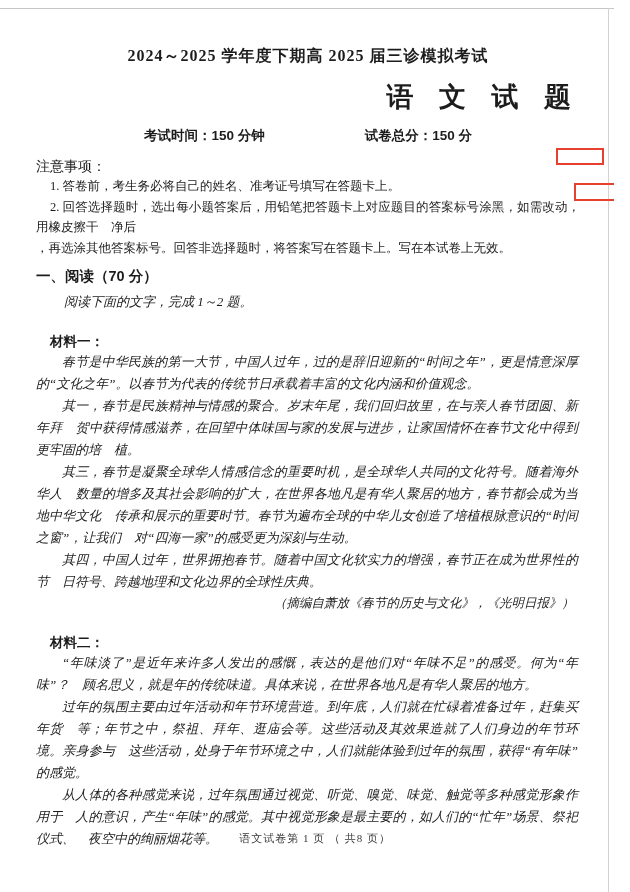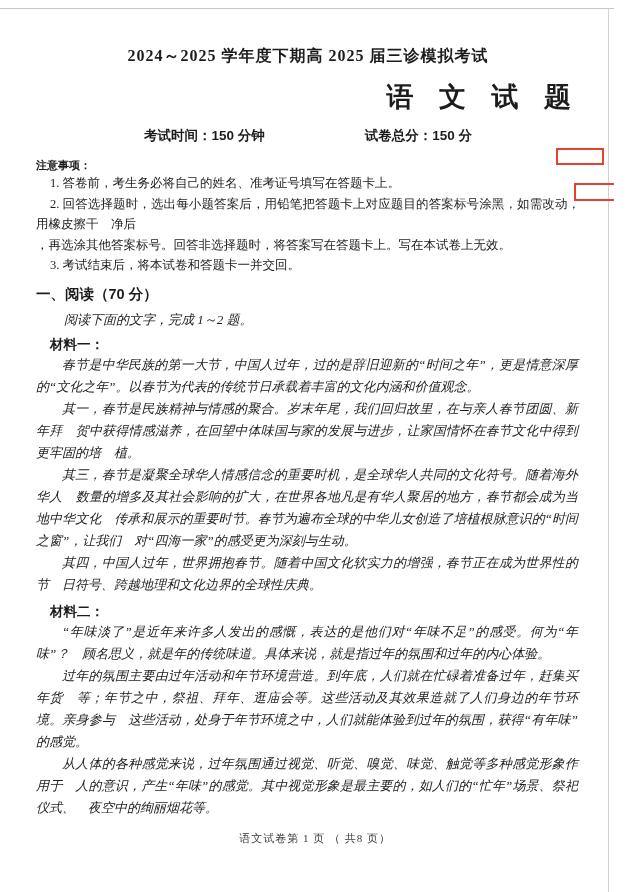--- a/index.html
+++ b/index.html
@@ -39,21 +39,21 @@
   .meta-row {
     margin-top: 12px;
     display: flex; justify-content: center; gap: 100px;
     font-family: "Liberation Sans", sans-serif;
     font-weight: bold; font-size: 13.5px;
   }
 
   .notice { margin-top: 13px; }
   .notice-heading {
     font-family: "Liberation Sans", sans-serif;
-    font-weight: bold; font-size: 11px;
+    font-weight: normal; font-size: 14px;
   }
   .notice-item {
     font-size: 12.5px; line-height: 20.5px;
     text-indent: 14px;
     white-space: pre-line;
     text-align: justify;
   }
 
   .part-title {
     margin-top: 9px;
@@ -63,21 +63,21 @@
   .sub-title {
     margin: 6px 0 0 14px;
     font-family: "Liberation Sans", sans-serif;
     font-weight: bold; font-size: 13.5px;
   }
   .instruction {
     margin: 7px 0 0 28px;
     font-size: 13px; font-style: italic;
   }
   .material-label {
-    margin: 7px 0 0 14px;
+    margin: 22px 0 0 14px;
     font-family: "Liberation Sans", sans-serif;
     font-weight: bold; font-size: 13.5px;
   }
   .material p {
     margin: 0; padding: 0 2px 0 0;
     font-size: 13px; font-style: italic;
     line-height: 22px;
     text-indent: 2em;
     text-align: justify;
   }
@@ -114,37 +114,37 @@
     <div class="meta-row">
       <span>考试时间：150 分钟</span>
       <span>试卷总分：150 分</span>
     </div>
 
     <div class="notice">
       <div class="notice-heading">注意事项：</div>
       <div class="notice-item">1. 答卷前，考生务必将自己的姓名、准考证号填写在答题卡上。</div>
       <div class="notice-item">2. 回答选择题时，选出每小题答案后，用铅笔把答题卡上对应题目的答案标号涂黑，如需改动，用橡皮擦干　净后
 ，再选涂其他答案标号。回答非选择题时，将答案写在答题卡上。写在本试卷上无效。</div>
-      <div class="notice-item">3. 考试结束后，将本试卷和答题卡一并交回。</div>
     </div>
 
     <div class="part-title">一、阅读（70 分）</div>
     <div class="instruction">阅读下面的文字，完成 1～2 题。</div>
 
     <div class="material-label">材料一：</div>
     <div class="material">
       <p>春节是中华民族的第一大节，中国人过年，过的是辞旧迎新的“时间之年”，更是情意深厚的“文化之年”。以春节为代表的传统节日承载着丰富的文化内涵和价值观念。</p>
       <p>其一，春节是民族精神与情感的聚合。岁末年尾，我们回归故里，在与亲人春节团圆、新年拜　贺中获得情感滋养，在回望中体味国与家的发展与进步，让家国情怀在春节文化中得到更牢固的培　植。</p>
       <p>其三，春节是凝聚全球华人情感信念的重要时机，是全球华人共同的文化符号。随着海外华人　数量的增多及其社会影响的扩大，在世界各地凡是有华人聚居的地方，春节都会成为当地中华文化　传承和展示的重要时节。春节为遍布全球的中华儿女创造了培植根脉意识的“时间之窗”，让我们　对“四海一家”的感受更为深刻与生动。</p>
       <p>其四，中国人过年，世界拥抱春节。随着中国文化软实力的增强，春节正在成为世界性的节　日符号、跨越地理和文化边界的全球性庆典。</p>
     </div>
+    <div class="attribution">（摘编自萧放《春节的历史与文化》，《光明日报》）</div>
 
     <div class="material-label">材料二：</div>
     <div class="material">
-      <p>“年味淡了”是近年来许多人发出的感慨，表达的是他们对“年味不足”的感受。何为“年味”？　顾名思义，就是年的传统味道。具体来说，就是指过年的氛围和过年的内心体验。</p>
+      <p>“年味淡了”是近年来许多人发出的感慨，表达的是他们对“年味不足”的感受。何为“年味”？　顾名思义，就是年的传统味道。具体来说，在世界各地凡是有华人聚居的地方。</p>
       <p>过年的氛围主要由过年活动和年节环境营造。到年底，人们就在忙碌着准备过年，赶集买年货　等；年节之中，祭祖、拜年、逛庙会等。这些活动及其效果造就了人们身边的年节环境。亲身参与　这些活动，处身于年节环境之中，人们就能体验到过年的氛围，获得“有年味”的感觉。</p>
       <p>从人体的各种感觉来说，过年氛围通过视觉、听觉、嗅觉、味觉、触觉等多种感觉形象作用于　人的意识，产生“年味”的感觉。其中视觉形象是最主要的，如人们的“忙年”场景、祭祀仪式、　夜空中的绚丽烟花等。</p>
 
     </div>
 
   </div>
 
   <div class="page-footer">语文试卷第 1 页 （ 共8 页）</div>
 <div class="red-mark" style="left: 556px; top: 148px; width: 48px; height: 17px; border-color: rgb(232, 64, 46);"></div>
     <div class="red-mark" style="left: 574px; top: 183px; width: 46px; height: 18px; border-color: rgb(232, 64, 46);"></div>

